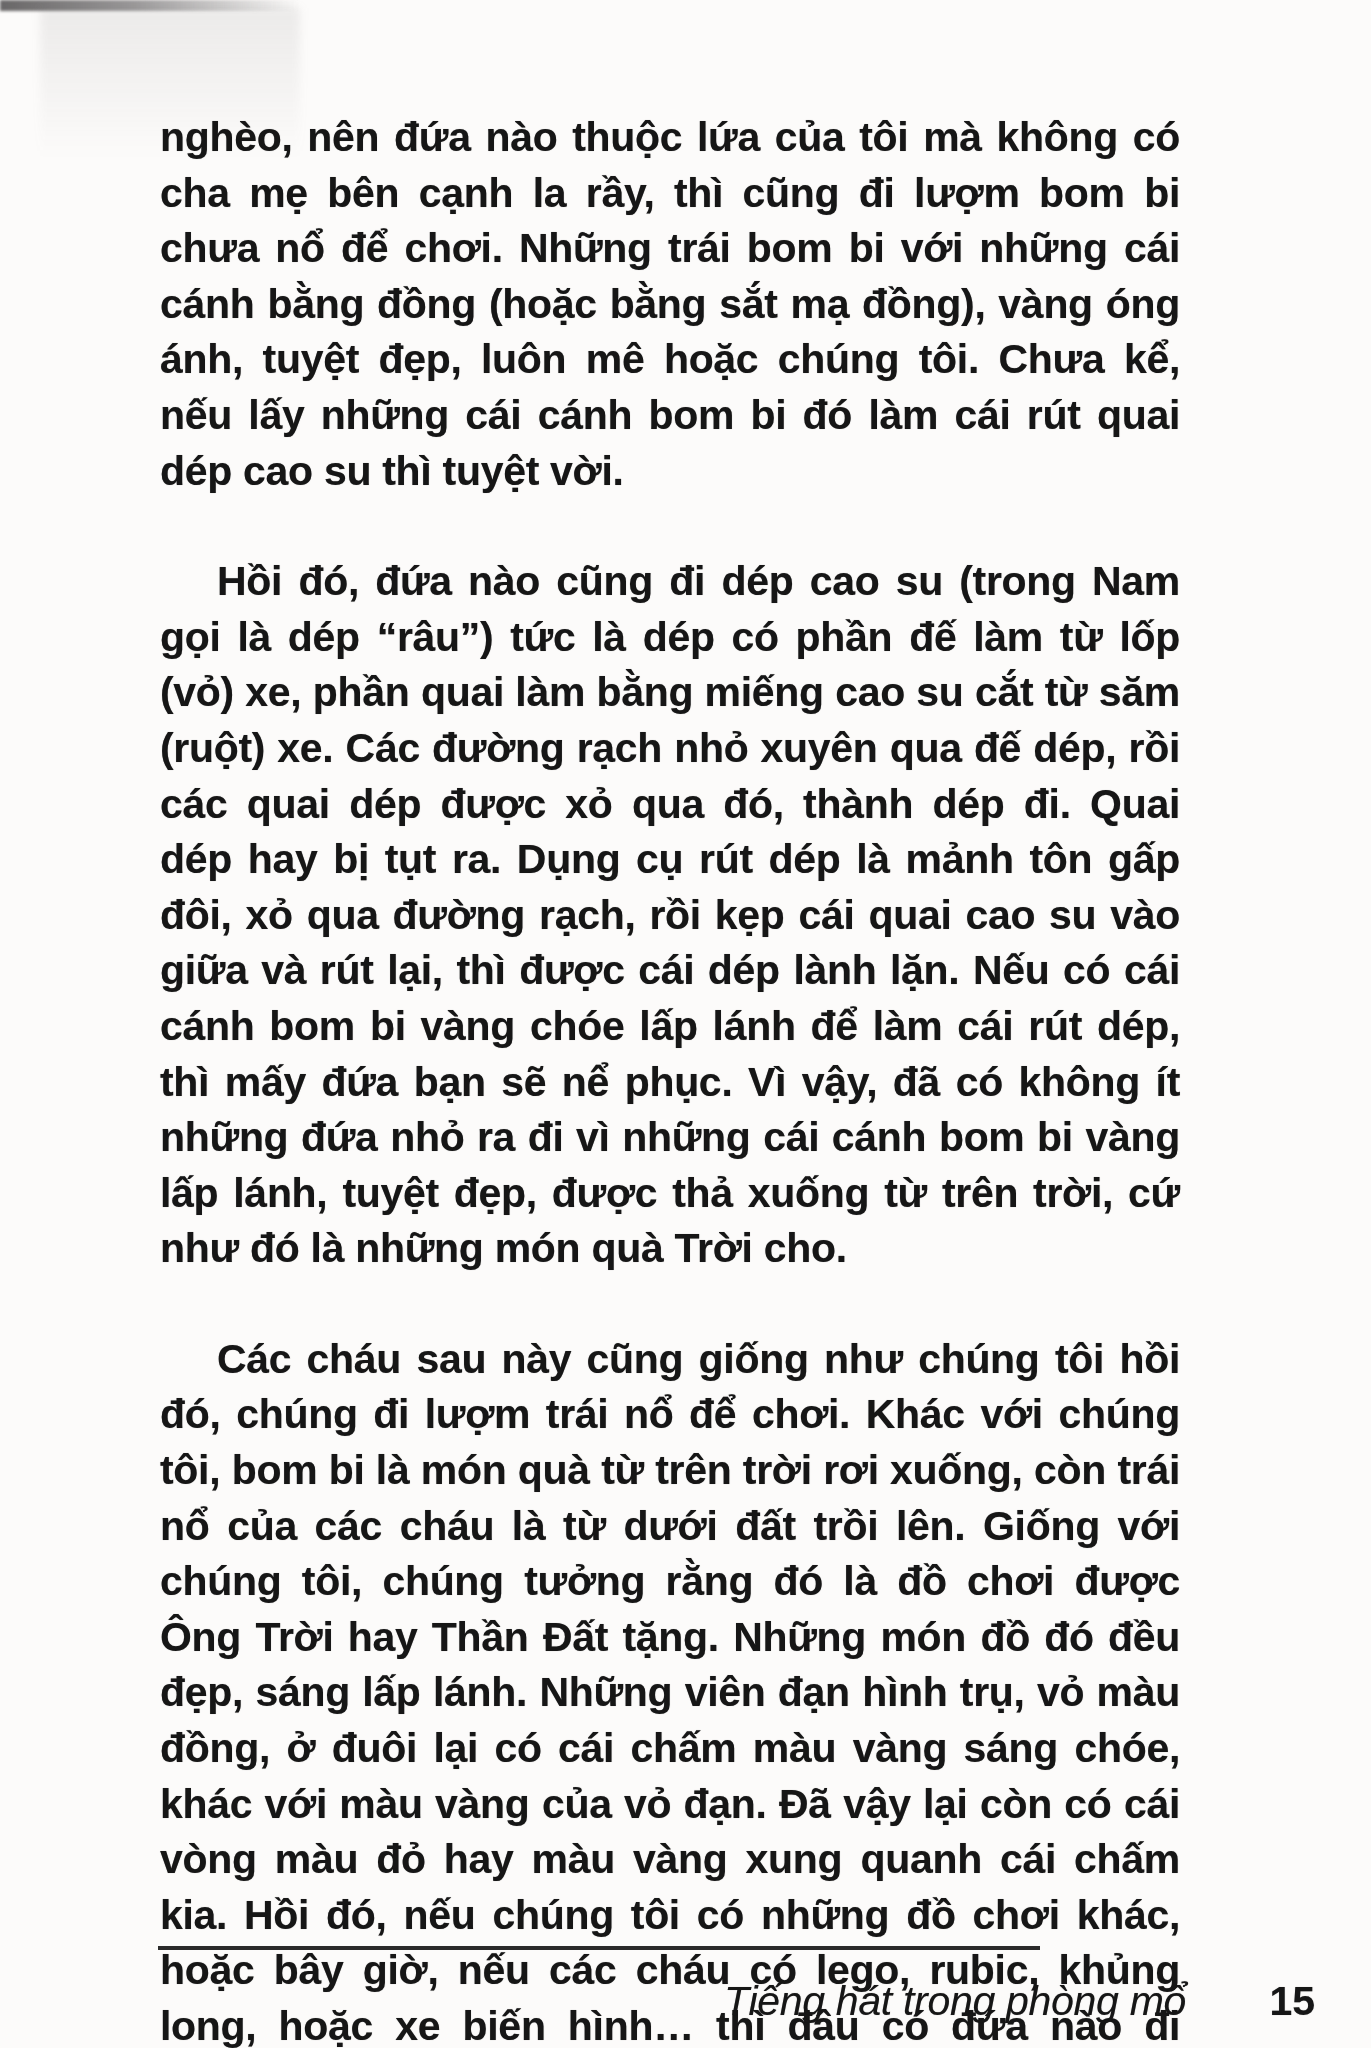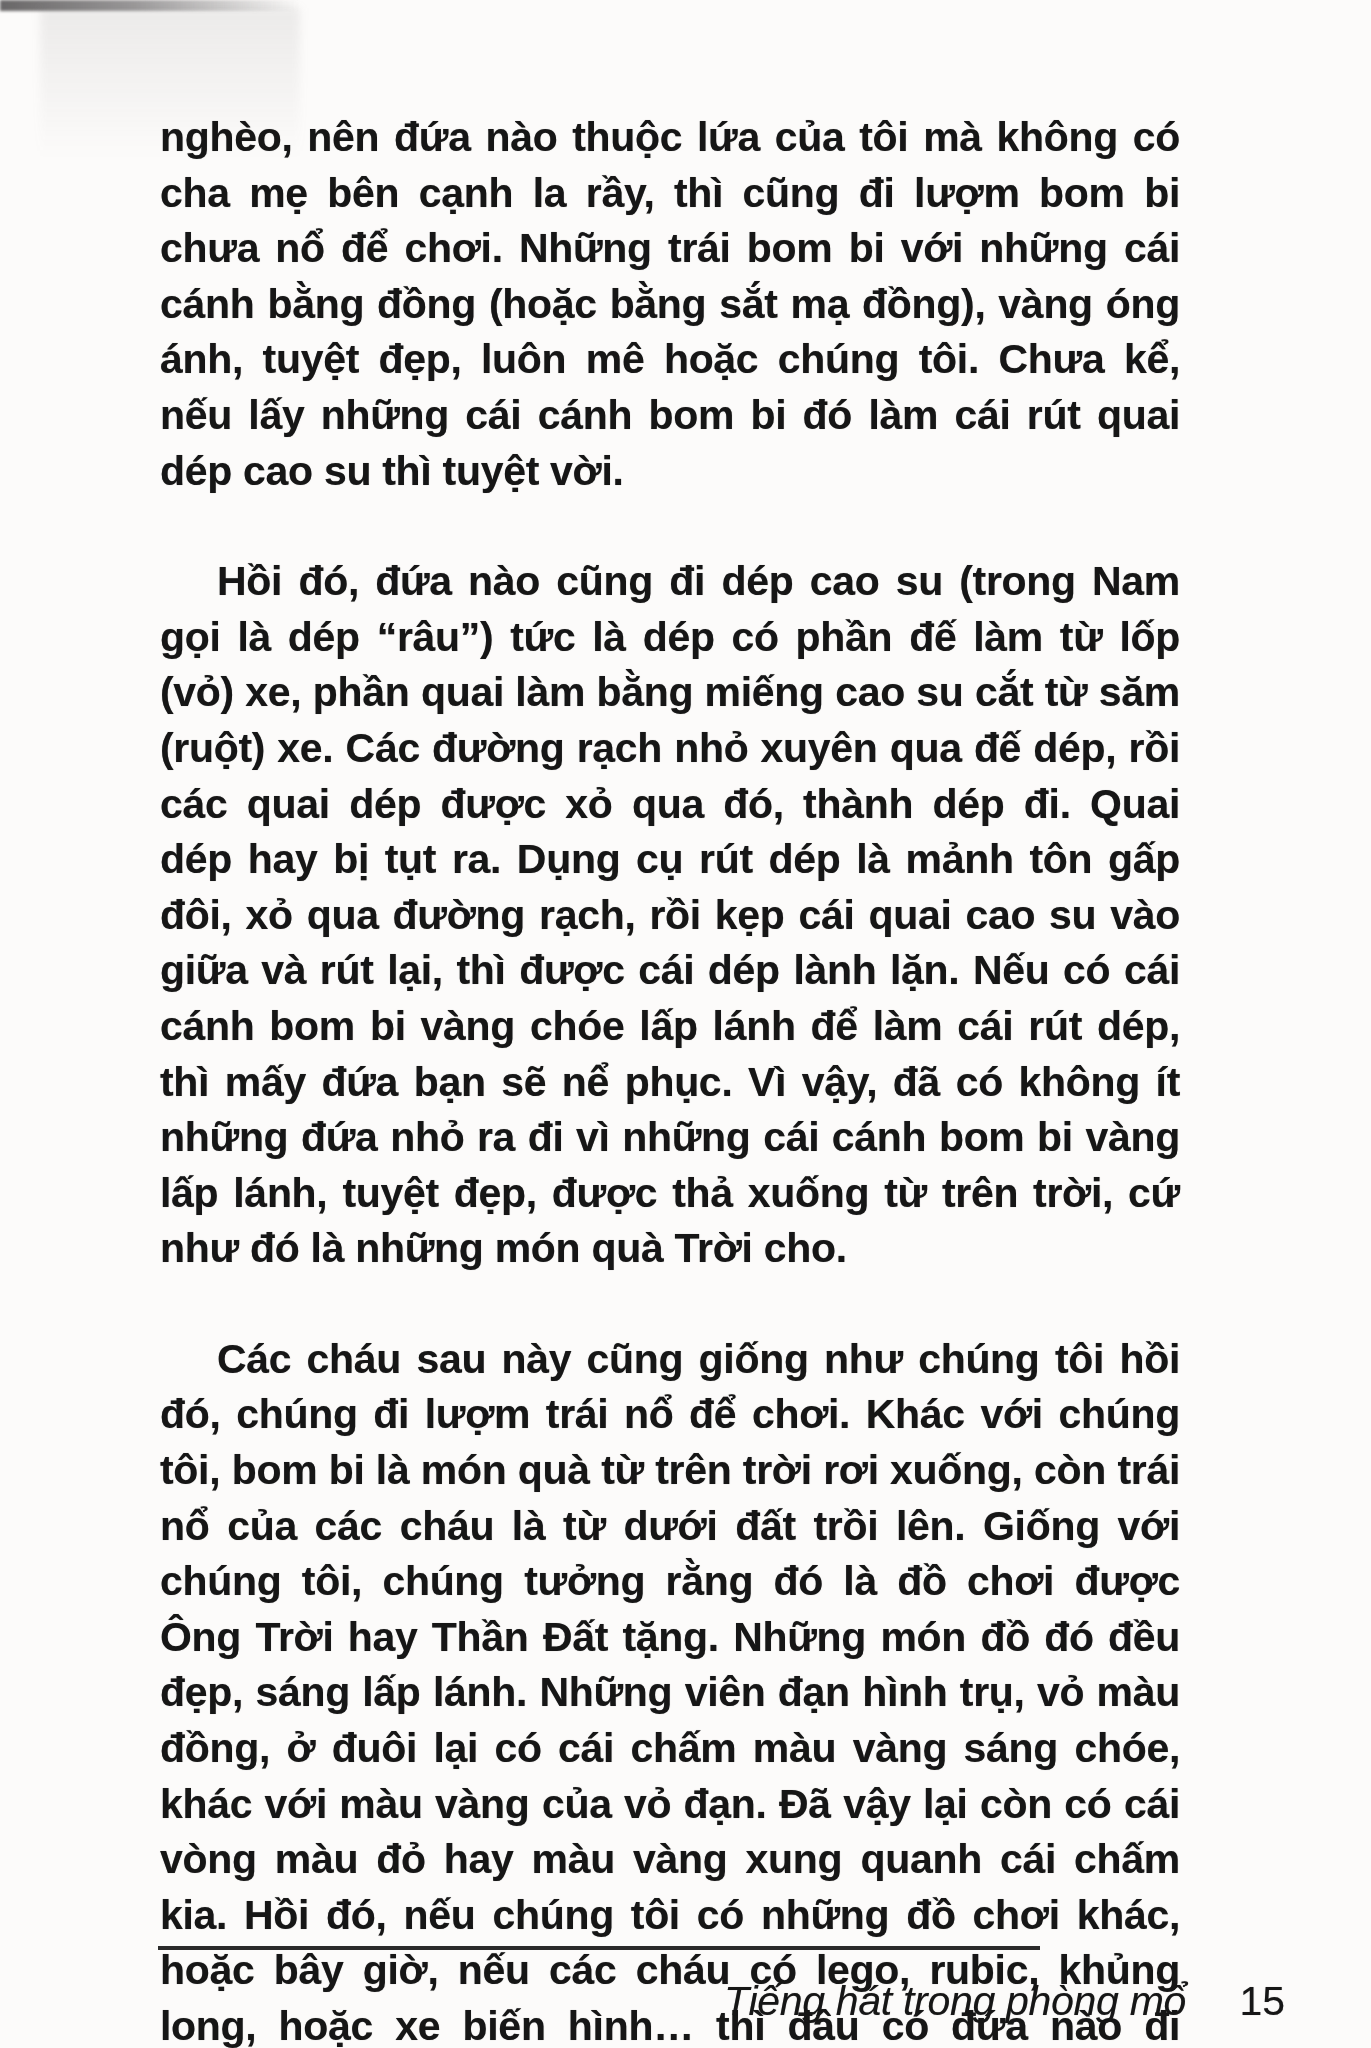--- a/index.html
+++ b/index.html
@@ -72,23 +72,23 @@
     font-size: 41px;
     font-weight: 400;
     font-style: italic;
     letter-spacing: -0.3px;
     white-space: nowrap;
     text-shadow: 0 0 0.8px rgba(22,22,22,0.45);
   }
   .footer-page-number {
     position: absolute;
     top: 1978px;
-    right: 86px;
+    right: 56px;
     font-size: 41px;
-    font-weight: 400;
+    font-weight: 700;
     text-shadow: 0 0 0.8px rgba(22,22,22,0.45);
   }
 </style>
 </head>
 <body>
 
 <div class="page">
 
   <div class="scan-smudge"></div>
   <div class="scan-haze"></div>

